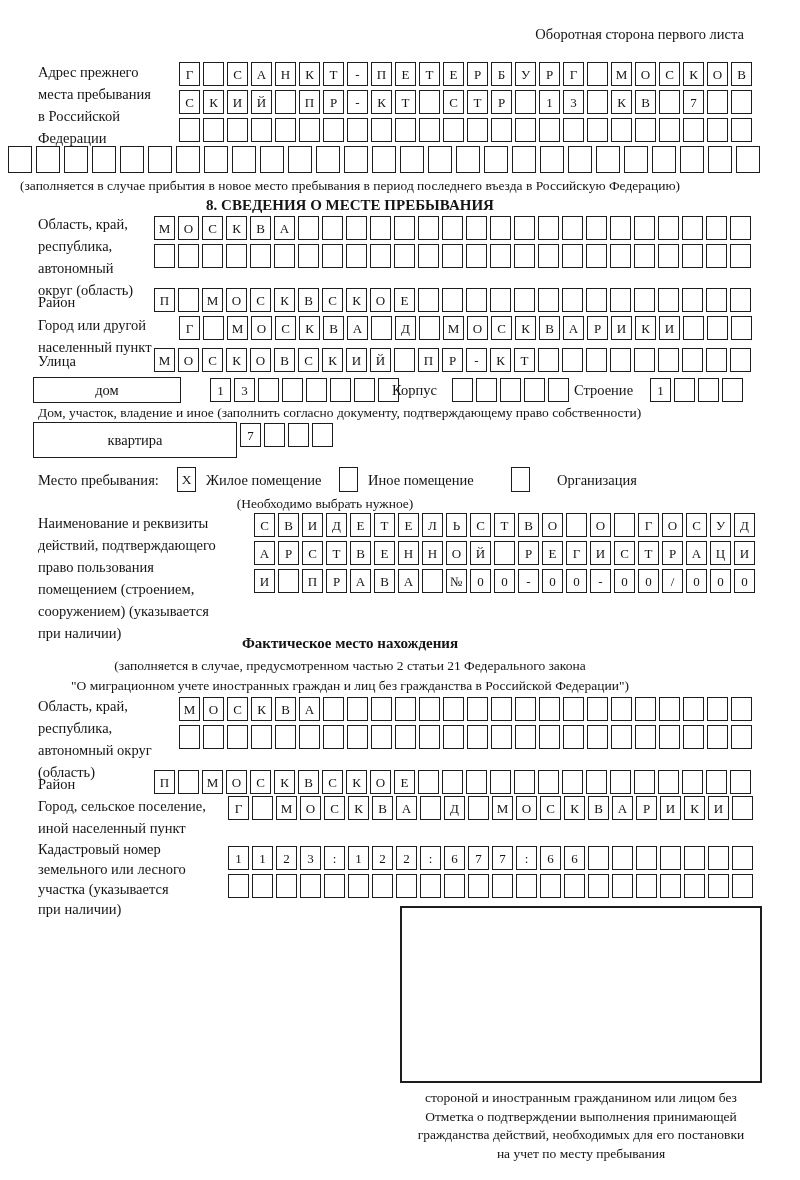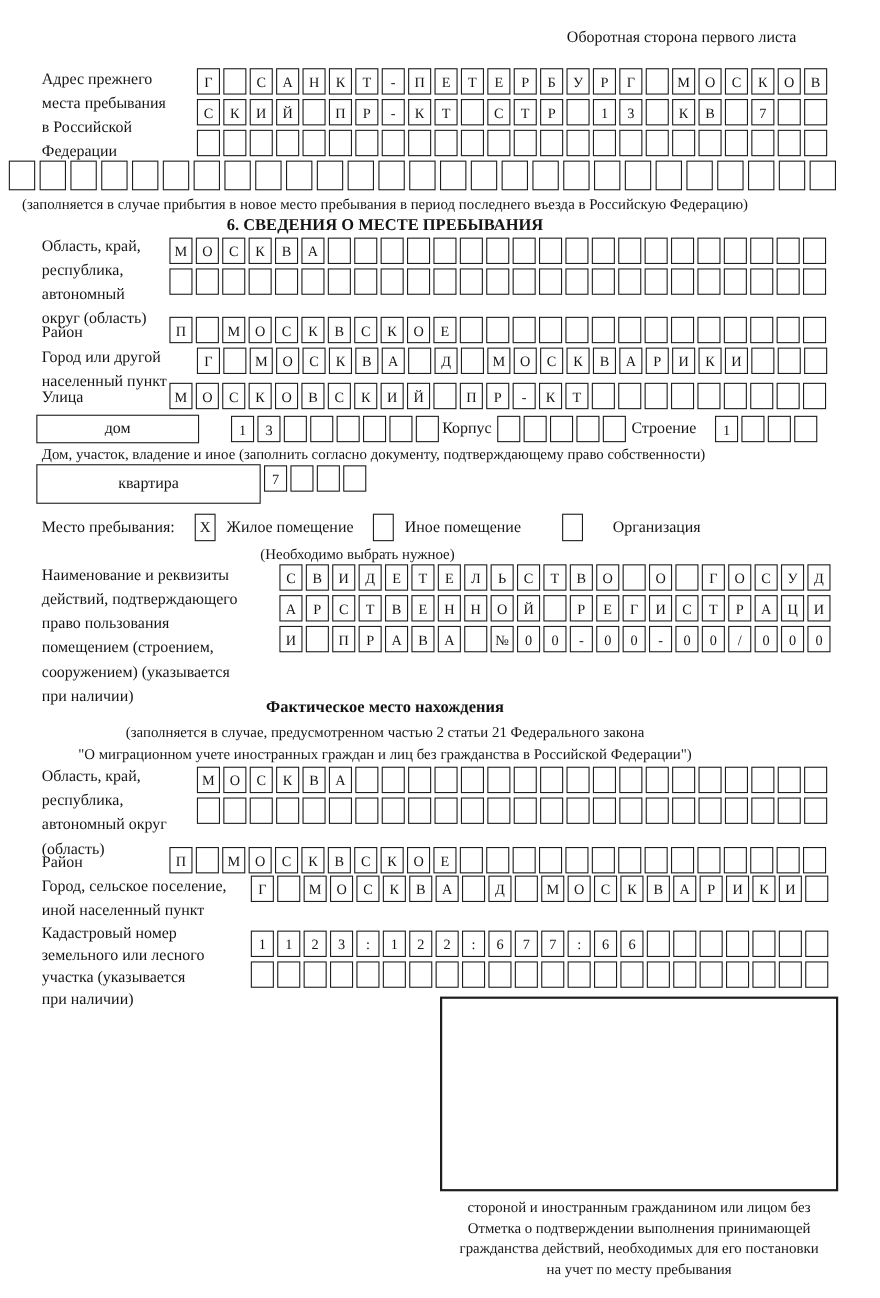--- a/index.html
+++ b/index.html
@@ -30,21 +30,21 @@
     display:flex; align-items:center; justify-content:center; font-size:13.5px;
   }
   .stampbox { position:absolute; box-sizing:border-box; border:2px solid #1d1d1d; background:#fff; }
   .stampcap { position:absolute; width:370px; text-align:center; font-size:13.5px; line-height:18.5px; }
 </style>
 </head>
 <body>
 
 <div class="page">
 
-  <div class="abs label" style="top:24px; right:76px;">Оборотная сторона первого листа</div>
+  <div class="abs label" style="top:24px; right:56px;">Оборотная сторона первого листа</div>
 
   <div class="abs label" style="left:38px; top:62px;">Адрес прежнего</div>
   <div class="abs label" style="left:38px; top:84px;">места пребывания</div>
   <div class="abs label" style="left:38px; top:106px;">в Российской</div>
   <div class="abs label" style="left:38px; top:128px;">Федерации</div>
 
   <div class="boxrow" style="left:179px; top:62px;">
       <span class="cell">Г</span>
       <span class="cell"></span>
       <span class="cell">С</span>
@@ -147,21 +147,21 @@
       <span class="cell"></span>
       <span class="cell"></span>
       <span class="cell"></span>
       <span class="cell"></span>
       <span class="cell"></span>
       <span class="cell"></span>
     </div>
 
   <div class="abs cap center" style="top:177px;">(заполняется в случае прибытия в новое место пребывания в период последнего въезда в Российскую Федерацию)</div>
 
-  <div class="abs label bold h2 center" style="top:195px;">6. СВЕДЕНИЯ О МЕСТЕ ПРЕБЫВАНИЯ</div>
+  <div class="abs label bold h2 center" style="top:195px;">8. СВЕДЕНИЯ О МЕСТЕ ПРЕБЫВАНИЯ</div>
 
   <div class="abs label" style="left:38px; top:214px;">Область, край,</div>
   <div class="abs label" style="left:38px; top:236px;">республика,</div>
   <div class="abs label" style="left:38px; top:258px;">автономный</div>
   <div class="abs label" style="left:38px; top:280px;">округ (область)</div>
   <div class="boxrow" style="left:154px; top:216px;">
       <span class="cell">М</span>
       <span class="cell">О</span>
       <span class="cell">С</span>
       <span class="cell">К</span>
@@ -306,21 +306,21 @@
   <div class="boxrow" style="left:210px; top:378px;">
       <span class="cell">1</span>
       <span class="cell">3</span>
       <span class="cell"></span>
       <span class="cell"></span>
       <span class="cell"></span>
       <span class="cell"></span>
       <span class="cell"></span>
       <span class="cell"></span>
     </div>
-  <div class="abs label" style="left:402px; top:380px;">Корпус</div>
+  <div class="abs label" style="left:392px; top:380px;">Корпус</div>
   <div class="boxrow" style="left:452px; top:378px;">
       <span class="cell"></span>
       <span class="cell"></span>
       <span class="cell"></span>
       <span class="cell"></span>
       <span class="cell"></span>
     </div>
   <div class="abs label" style="left:574px; top:380px;">Строение</div>
   <div class="boxrow" style="left:650px; top:378px;">
       <span class="cell">1</span>

